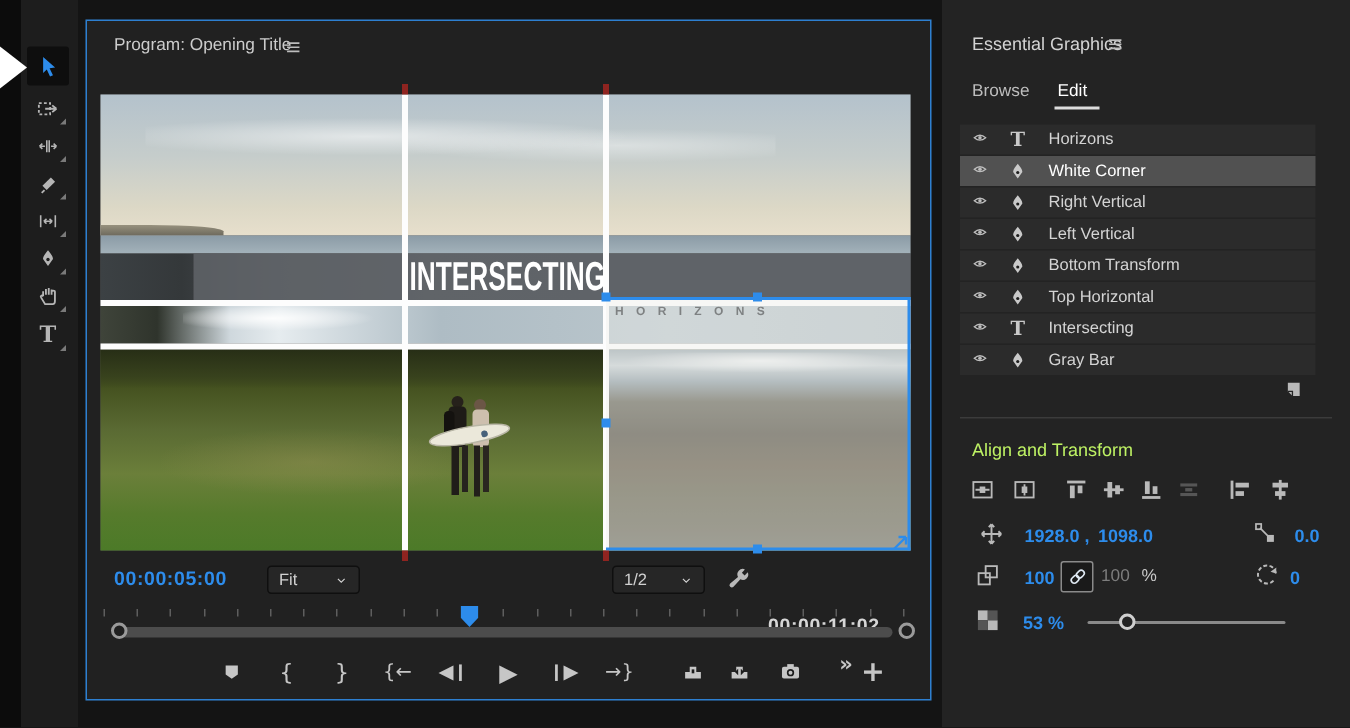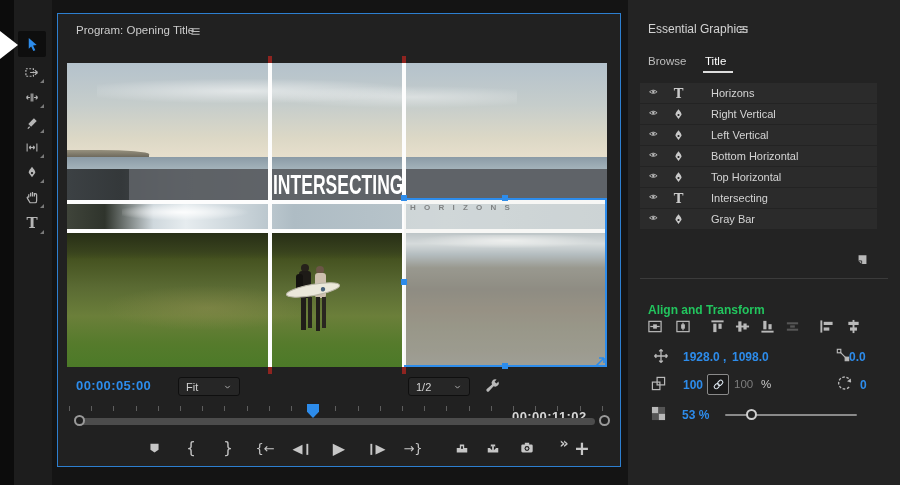--- a/index.html
+++ b/index.html
@@ -52,23 +52,23 @@
   #egpanel{left:628px;top:0;width:272px;height:485px;background:#232323;}
   #eg-title{left:20px;top:22px;font-size:12px;color:#d4d4d4;}
   .tab{position:absolute;top:55px;font-size:11.5px;color:#bdbdbd;}
   .tab.active{color:#ffffff;}
   #tab-underline{left:75px;top:71px;width:30px;height:2px;background:#dcdcdc;}
   #layers{left:12px;top:83px;width:237px;}
   .lrow{position:relative;height:20px;margin-bottom:1px;background:#2b2b2b;display:flex;align-items:center;color:#d4d4d4;}
   .lrow.sel{background:#515151;color:#ffffff;}
   .lrow .eye{width:14px;margin-left:7px;color:#bdbdbd;}
   .lrow .lic{width:13px;margin-left:11px;color:#c9c9c9;display:flex;justify-content:center;}
-  .lrow .lbl{margin-left:26px;font-size:11px;}
+  .lrow .lbl{margin-left:14px;font-size:11px;}
   #divider{left:12px;top:278px;width:248px;height:1px;background:#3b3b3b;}
-  #at-title{left:20px;top:303px;font-size:12px;color:#22c55e;font-weight:bold;}
+  #at-title{left:20px;top:293px;font-size:12px;color:#bef264;}
   .aicon{position:absolute;top:319px;width:22px;height:18px;color:#b9b9b9;}
   .aicon.dis{color:#565656;}
   .pval{position:absolute;color:#2d8ceb;font-size:12px;font-weight:bold;}
   .pgray{position:absolute;color:#7d7d7d;font-size:11.5px;}
   .plight{position:absolute;color:#c9c9c9;font-size:11.5px;}
   .ricon{position:absolute;color:#b9b9b9;}
   #link-box{left:79px;top:374px;width:20px;height:19px;border:1px solid #8a8a8a;border-radius:2px;background:#1a1a1a;
             display:flex;align-items:center;justify-content:center;color:#dfe9f3;}
   #op-track{left:97px;top:414px;width:132px;height:2px;background:#8a8a8a;border-radius:1px;}
   #op-knob{position:absolute;top:-5px;width:11px;height:11px;border-radius:50%;background:#232323;border:2px solid #cfcfcf;box-sizing:border-box;}
@@ -316,80 +316,95 @@
 
   <div class="abs" id="egpanel">
     <div class="abs" id="eg-title">Essential Graphics</div>
     <div class="abs menu-icon" style="left:109px;top:24px;">
         <svg width="13" height="11" viewBox="0 0 16 16" fill="none" stroke="currentColor" stroke-width="1.3">
           <path d="M2 4 H14 M2 8 H14 M2 12 H14" stroke-width="1.5"></path>
         </svg>
       </div>
 
     <div class="tab" style="left:20px;">Browse</div>
-    <div class="tab active" style="left:77px;">Title</div>
+    <div class="tab active" style="left:77px;">Edit</div>
     <div class="abs" id="tab-underline"></div>
 
     <div class="abs" id="layers">
         <div class="lrow">
           <span class="eye">
             <svg width="14" height="11" viewBox="0 0 16 16" fill="none" stroke="currentColor" stroke-width="1.3">
               <path d="M1.5 5.5 Q7 0.8 12.5 5.5 Q7 10.2 1.5 5.5 Z"></path>
               <circle cx="7" cy="5.5" r="1.7" fill="currentColor" stroke="none"></circle>
             </svg>
           </span>
           <span class="lic">
             <span style="font-family:'DejaVu Serif',serif;font-weight:bold;font-size:13px;line-height:1;">T</span>
           </span>
           <span class="lbl">Horizons</span>
         </div>
-        <div class="lrow">
+        <div class="lrow sel">
           <span class="eye">
             <svg width="14" height="11" viewBox="0 0 16 16" fill="none" stroke="currentColor" stroke-width="1.3">
               <path d="M1.5 5.5 Q7 0.8 12.5 5.5 Q7 10.2 1.5 5.5 Z"></path>
               <circle cx="7" cy="5.5" r="1.7" fill="currentColor" stroke="none"></circle>
             </svg>
           </span>
           <span class="lic">
             <svg width="14" height="15" viewBox="0 0 16 16" fill="none" stroke="currentColor" stroke-width="1.3">
               <path d="M8 1.5 C10 4.2 11.8 6 11.8 8.2 L8 13.5 L4.2 8.2 C4.2 6 6 4.2 8 1.5 Z" fill="currentColor" stroke="none"></path>
               <circle cx="8" cy="8.6" r="1.3" fill="#1d1d1d" stroke="none"></circle>
             </svg>
           </span>
-          <span class="lbl">Right Vertical</span>
+          <span class="lbl">White Corner</span>
         </div>
         <div class="lrow">
           <span class="eye">
             <svg width="14" height="11" viewBox="0 0 16 16" fill="none" stroke="currentColor" stroke-width="1.3">
               <path d="M1.5 5.5 Q7 0.8 12.5 5.5 Q7 10.2 1.5 5.5 Z"></path>
               <circle cx="7" cy="5.5" r="1.7" fill="currentColor" stroke="none"></circle>
             </svg>
           </span>
           <span class="lic">
             <svg width="14" height="15" viewBox="0 0 16 16" fill="none" stroke="currentColor" stroke-width="1.3">
               <path d="M8 1.5 C10 4.2 11.8 6 11.8 8.2 L8 13.5 L4.2 8.2 C4.2 6 6 4.2 8 1.5 Z" fill="currentColor" stroke="none"></path>
               <circle cx="8" cy="8.6" r="1.3" fill="#1d1d1d" stroke="none"></circle>
             </svg>
           </span>
-          <span class="lbl">Left Vertical</span>
+          <span class="lbl">Right Vertical</span>
         </div>
         <div class="lrow">
           <span class="eye">
             <svg width="14" height="11" viewBox="0 0 16 16" fill="none" stroke="currentColor" stroke-width="1.3">
               <path d="M1.5 5.5 Q7 0.8 12.5 5.5 Q7 10.2 1.5 5.5 Z"></path>
               <circle cx="7" cy="5.5" r="1.7" fill="currentColor" stroke="none"></circle>
             </svg>
           </span>
           <span class="lic">
             <svg width="14" height="15" viewBox="0 0 16 16" fill="none" stroke="currentColor" stroke-width="1.3">
               <path d="M8 1.5 C10 4.2 11.8 6 11.8 8.2 L8 13.5 L4.2 8.2 C4.2 6 6 4.2 8 1.5 Z" fill="currentColor" stroke="none"></path>
               <circle cx="8" cy="8.6" r="1.3" fill="#1d1d1d" stroke="none"></circle>
             </svg>
           </span>
-          <span class="lbl">Bottom Horizontal</span>
+          <span class="lbl">Left Vertical</span>
+        </div>
+        <div class="lrow">
+          <span class="eye">
+            <svg width="14" height="11" viewBox="0 0 16 16" fill="none" stroke="currentColor" stroke-width="1.3">
+              <path d="M1.5 5.5 Q7 0.8 12.5 5.5 Q7 10.2 1.5 5.5 Z"></path>
+              <circle cx="7" cy="5.5" r="1.7" fill="currentColor" stroke="none"></circle>
+            </svg>
+          </span>
+          <span class="lic">
+            <svg width="14" height="15" viewBox="0 0 16 16" fill="none" stroke="currentColor" stroke-width="1.3">
+              <path d="M8 1.5 C10 4.2 11.8 6 11.8 8.2 L8 13.5 L4.2 8.2 C4.2 6 6 4.2 8 1.5 Z" fill="currentColor" stroke="none"></path>
+              <circle cx="8" cy="8.6" r="1.3" fill="#1d1d1d" stroke="none"></circle>
+            </svg>
+          </span>
+          <span class="lbl">Bottom Transform</span>
         </div>
         <div class="lrow">
           <span class="eye">
             <svg width="14" height="11" viewBox="0 0 16 16" fill="none" stroke="currentColor" stroke-width="1.3">
               <path d="M1.5 5.5 Q7 0.8 12.5 5.5 Q7 10.2 1.5 5.5 Z"></path>
               <circle cx="7" cy="5.5" r="1.7" fill="currentColor" stroke="none"></circle>
             </svg>
           </span>
           <span class="lic">
             <svg width="14" height="15" viewBox="0 0 16 16" fill="none" stroke="currentColor" stroke-width="1.3">
@@ -447,21 +462,21 @@
     <div class="pval" style="left:55px;top:350px;">1928.0</div>
     <div class="pval" style="left:95px;top:350px;">,</div>
     <div class="pval" style="left:104px;top:350px;">1098.0</div>
     <div class="abs ricon" style="left:208px;top:348px;">
         <svg width="14" height="14" viewBox="0 0 16 16" fill="none" stroke="currentColor" stroke-width="1.3">
           <path d="M4.5 4.5 L11.5 11.5"></path>
           <rect x="1.5" y="1.5" width="4" height="4"></rect>
           <rect x="10.5" y="10.5" width="4" height="4" fill="currentColor"></rect>
         </svg>
       </div>
-    <div class="pval" style="left:221px;top:350px;">0.0</div>
+    <div class="pval" style="left:235px;top:350px;">0.0</div>
 
     <div class="abs ricon" style="left:23px;top:376px;">
         <svg width="15" height="15" viewBox="0 0 16 16" fill="none" stroke="currentColor" stroke-width="1.3">
           <rect x="1.5" y="6.5" width="8" height="8"></rect>
           <rect x="6.5" y="1.5" width="8" height="8"></rect>
         </svg>
       </div>
     <div class="pval" style="left:55px;top:378px;">100</div>
     <div class="abs" id="link-box">
         <span>

